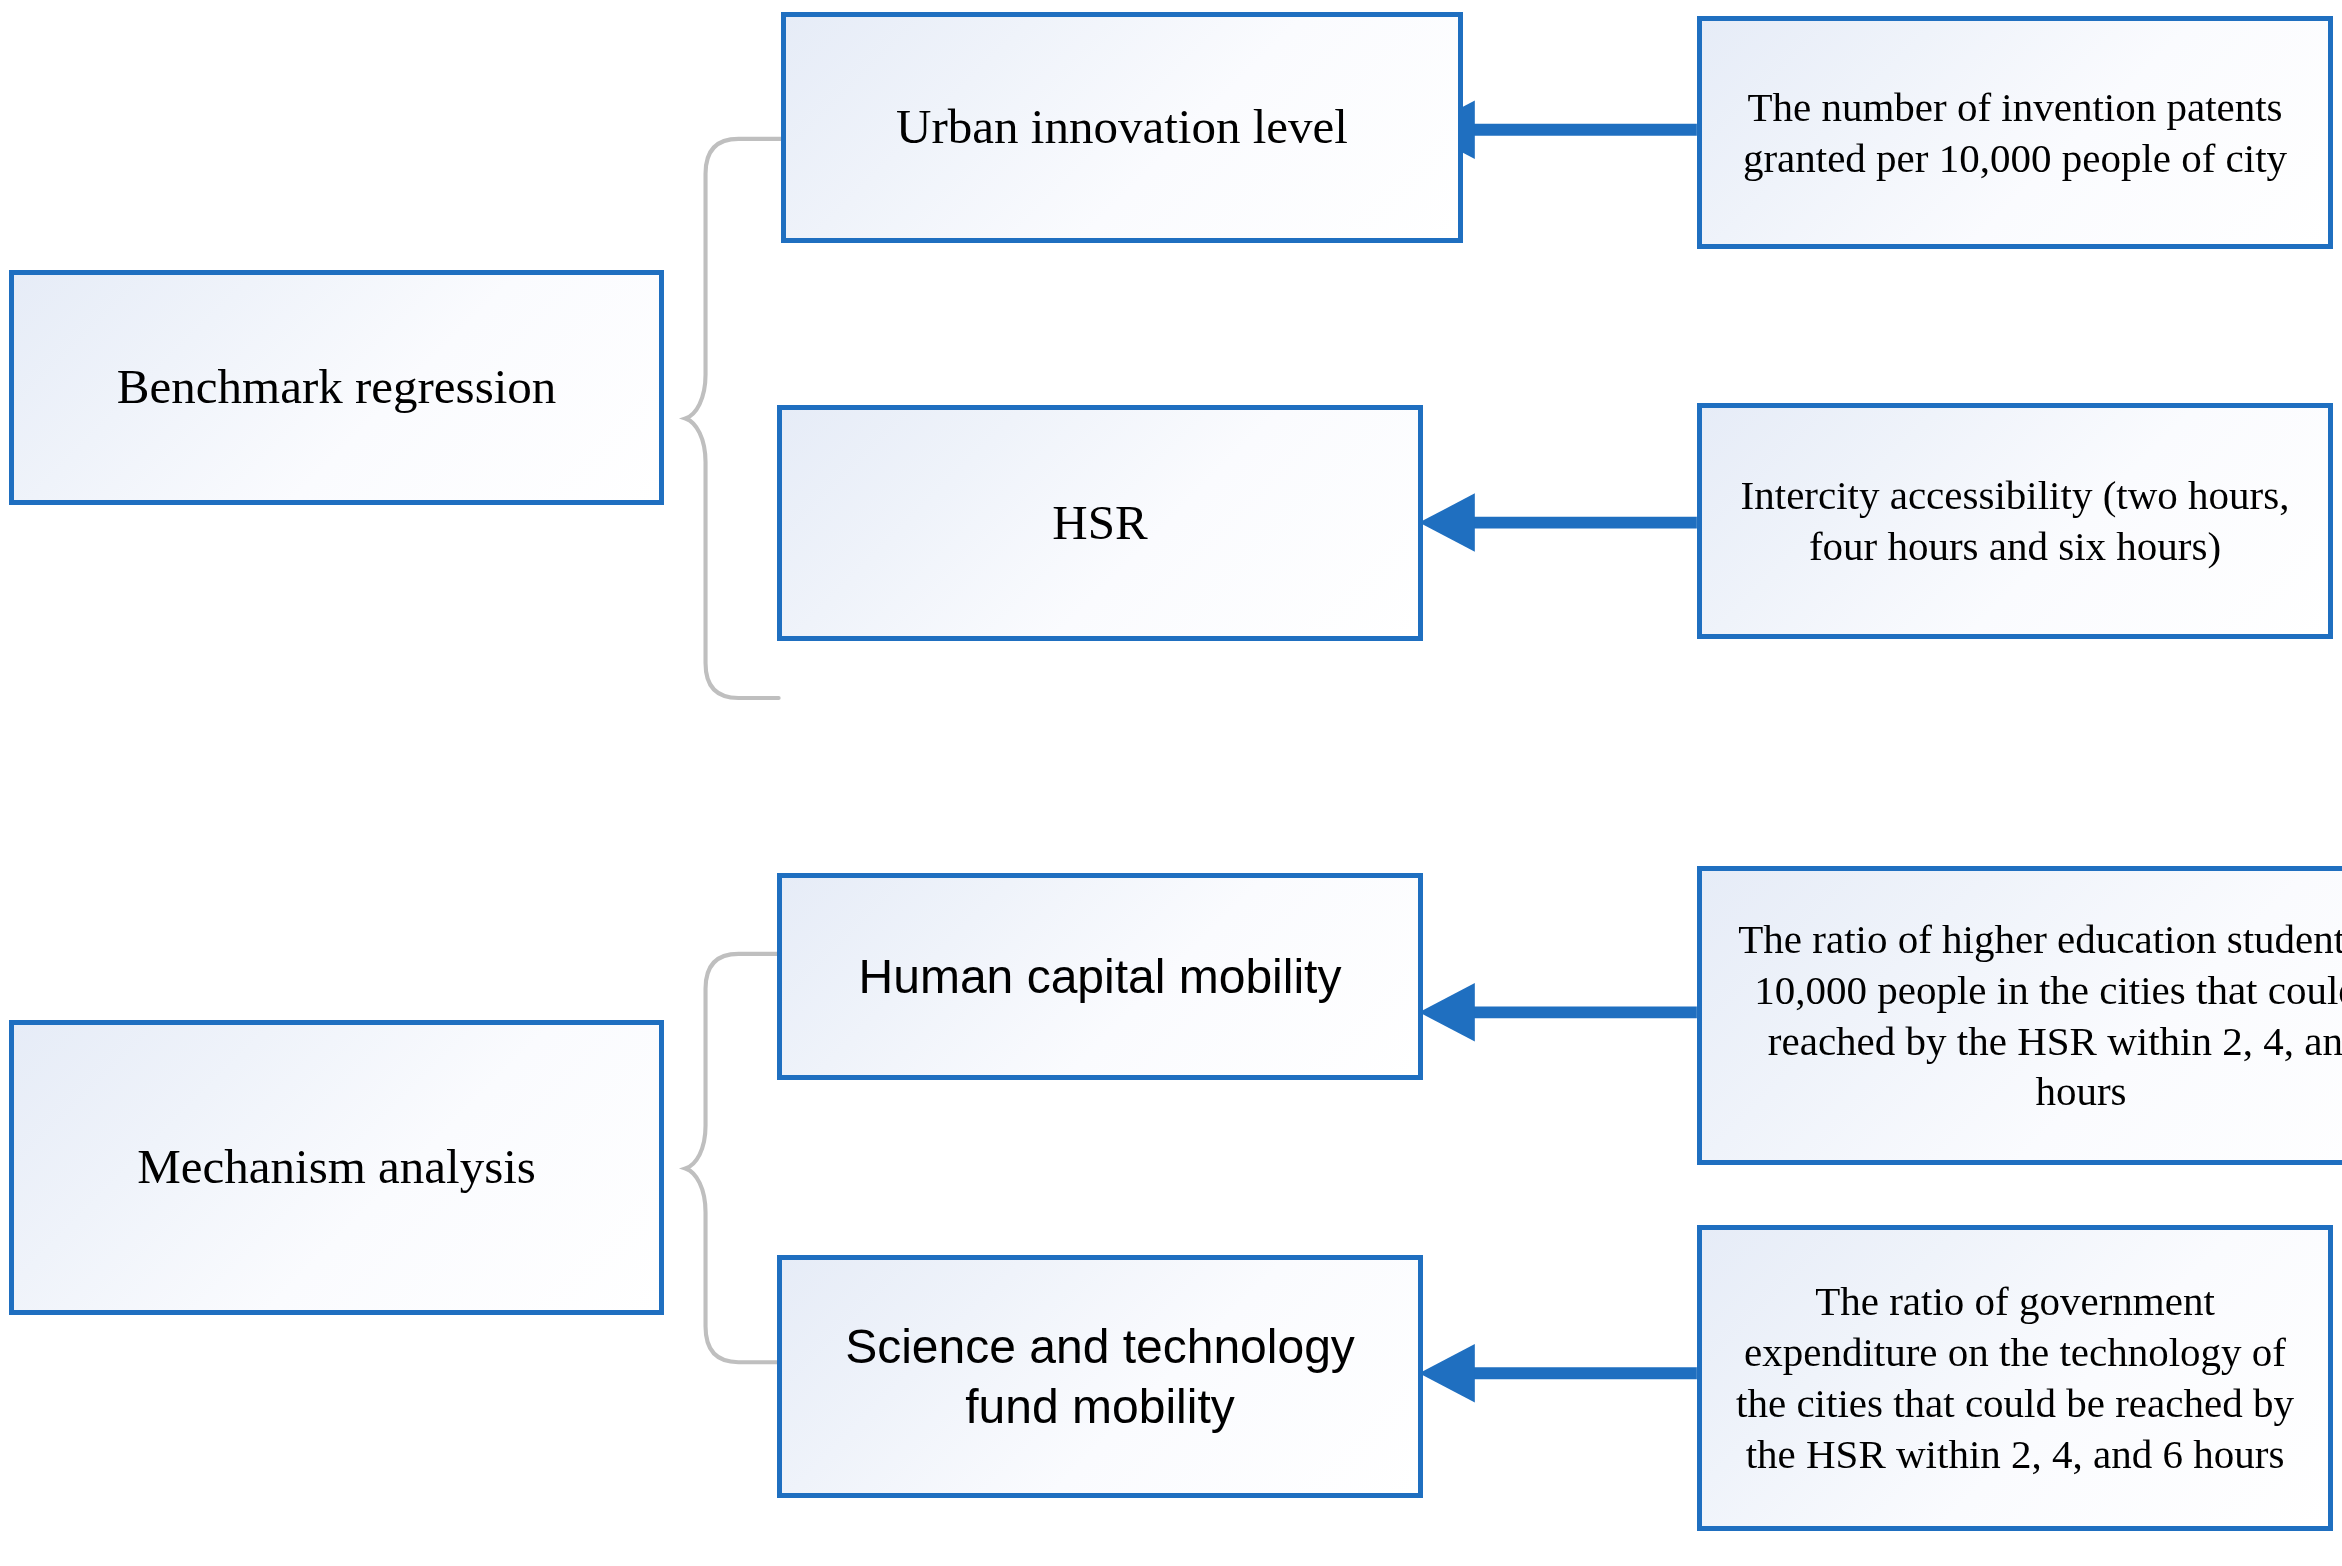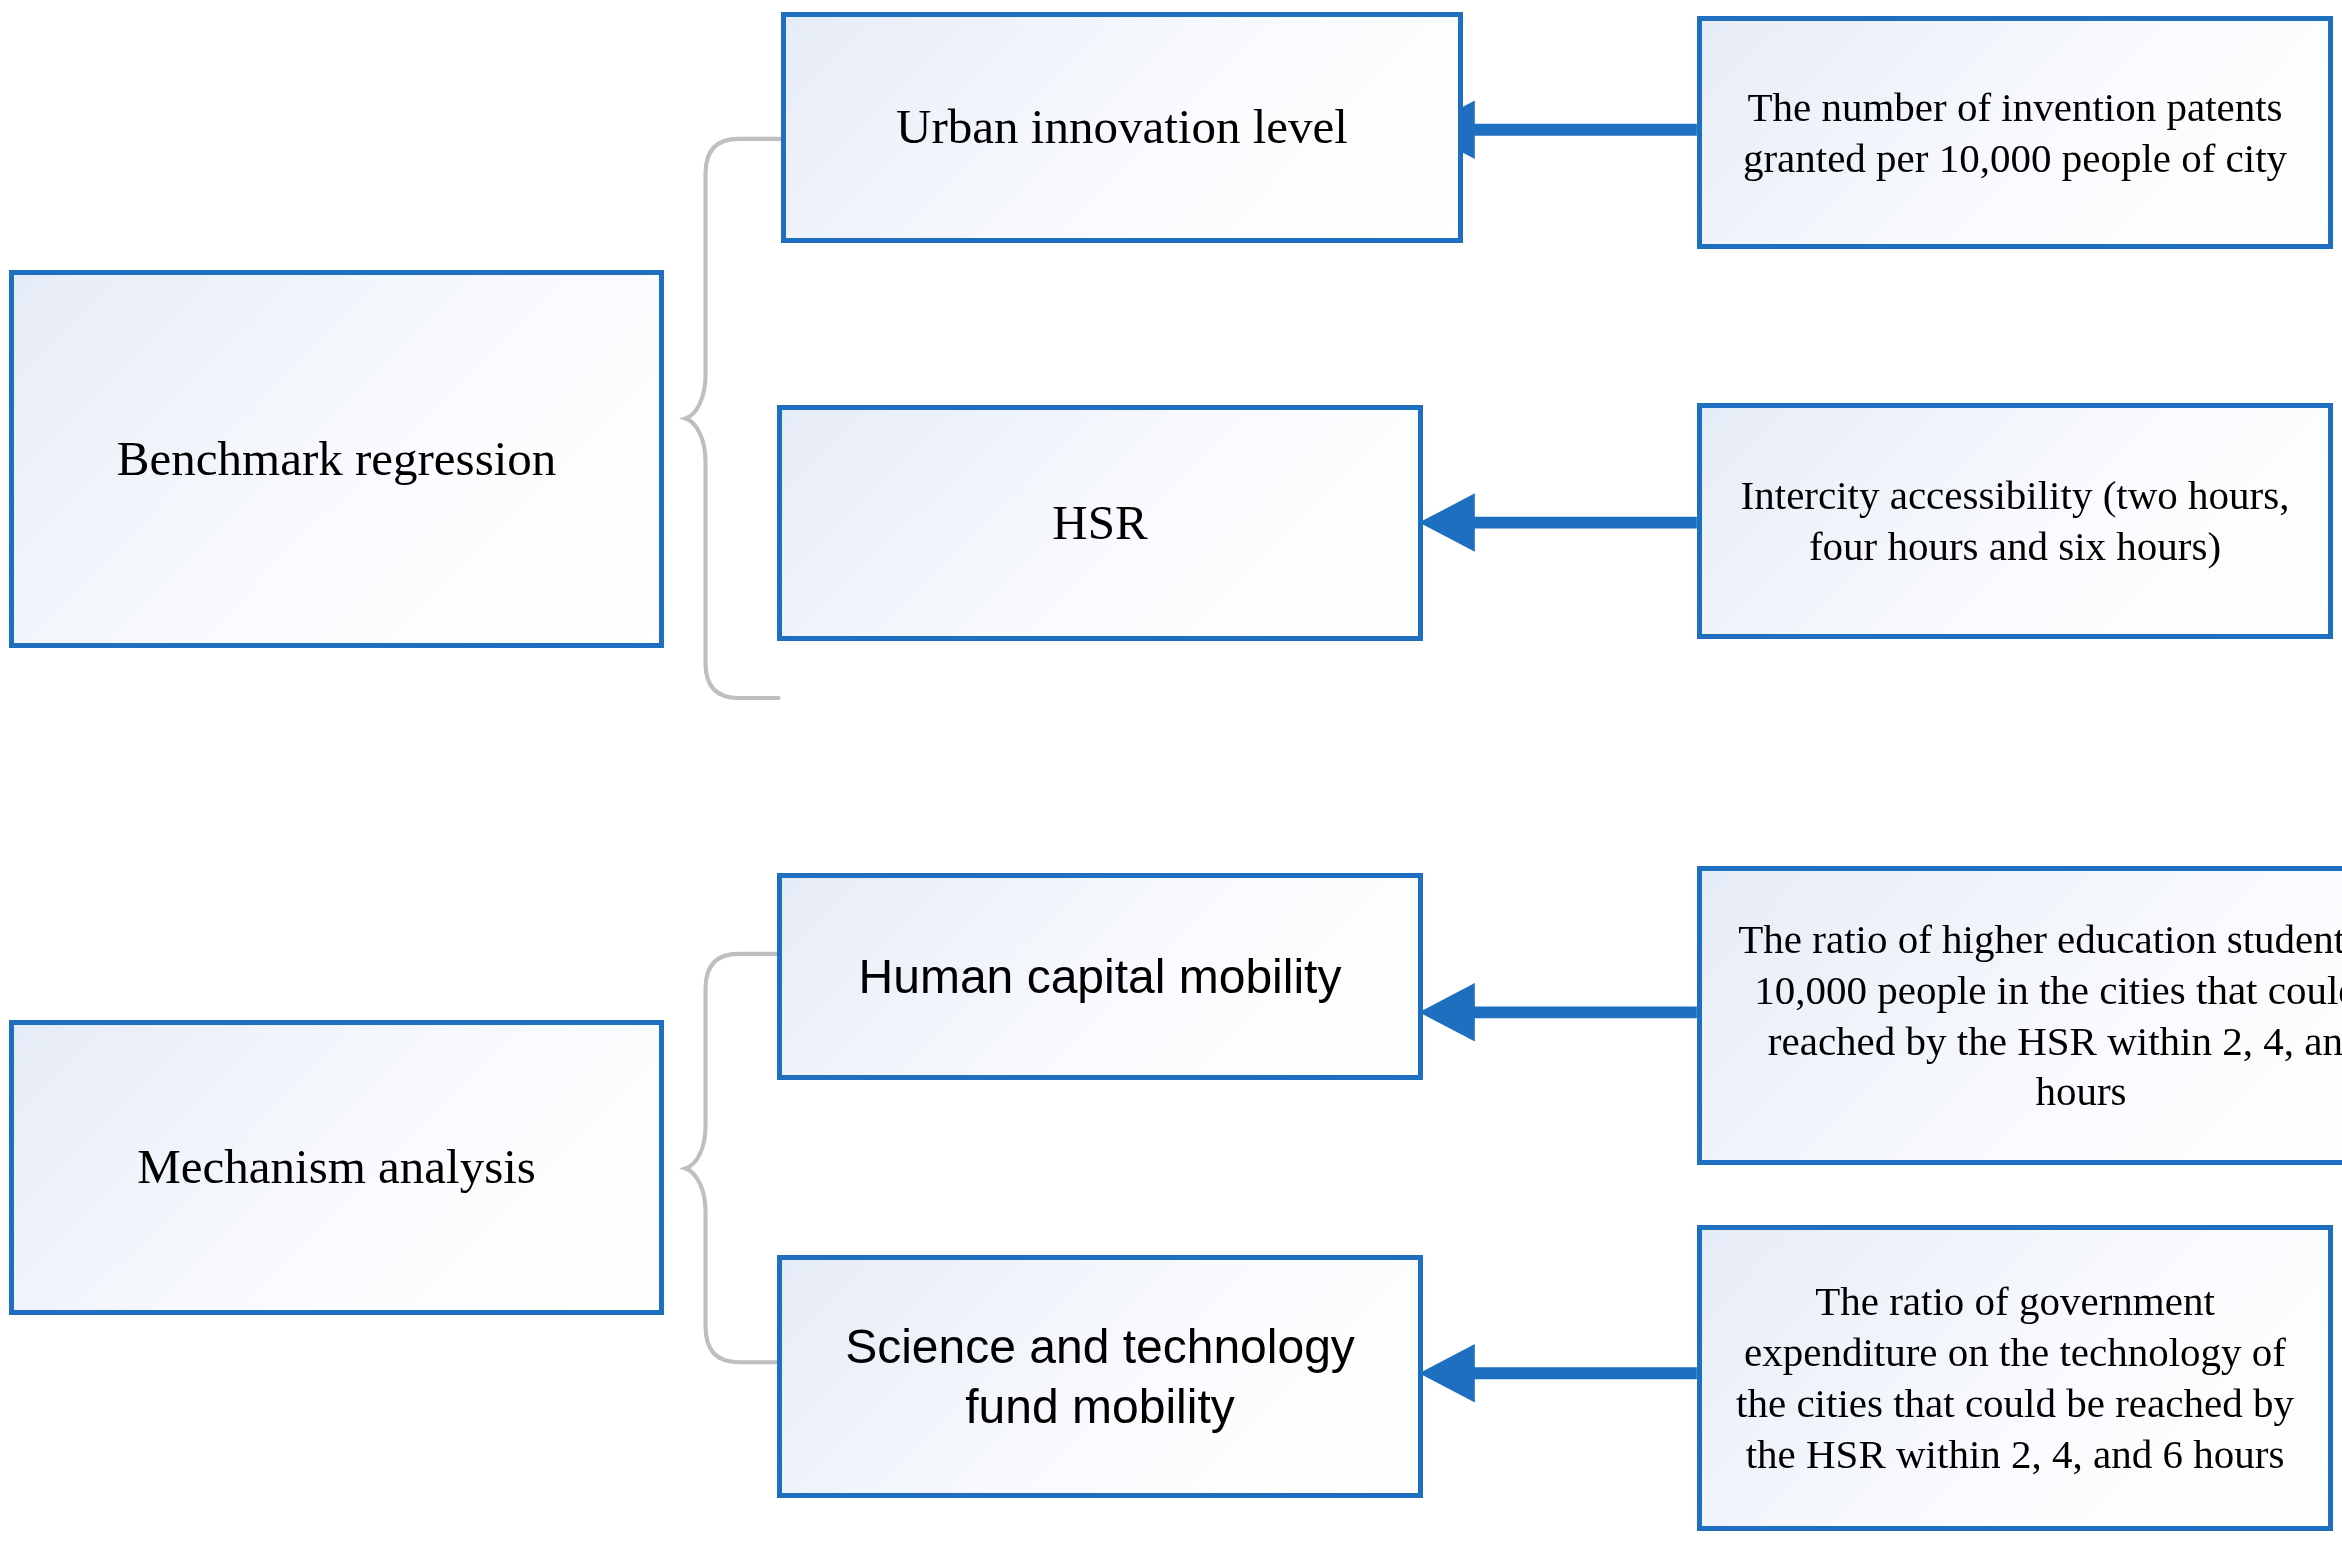--- a/index.html
+++ b/index.html
@@ -38,21 +38,21 @@
   .node-text {
     display: block;
     width: 100%;
     padding: 0 16.4px;
     box-sizing: border-box;
     white-space: pre-line;
   }
 
   
   #node-benchmark-regression {
-    left: 9.1px; top: 270px; width: 655px; height: 378px;
+    left: 9.1px; top: 270px; width: 655px; height: 235px;
     font-size: 49px;
   }
   #node-mechanism-analysis {
     left: 9.1px; top: 1020px; width: 655px; height: 295px;
     font-size: 49px;
   }
 
   
   #node-urban-innovation-level {
     left: 781px; top: 12px; width: 682px; height: 231px;

